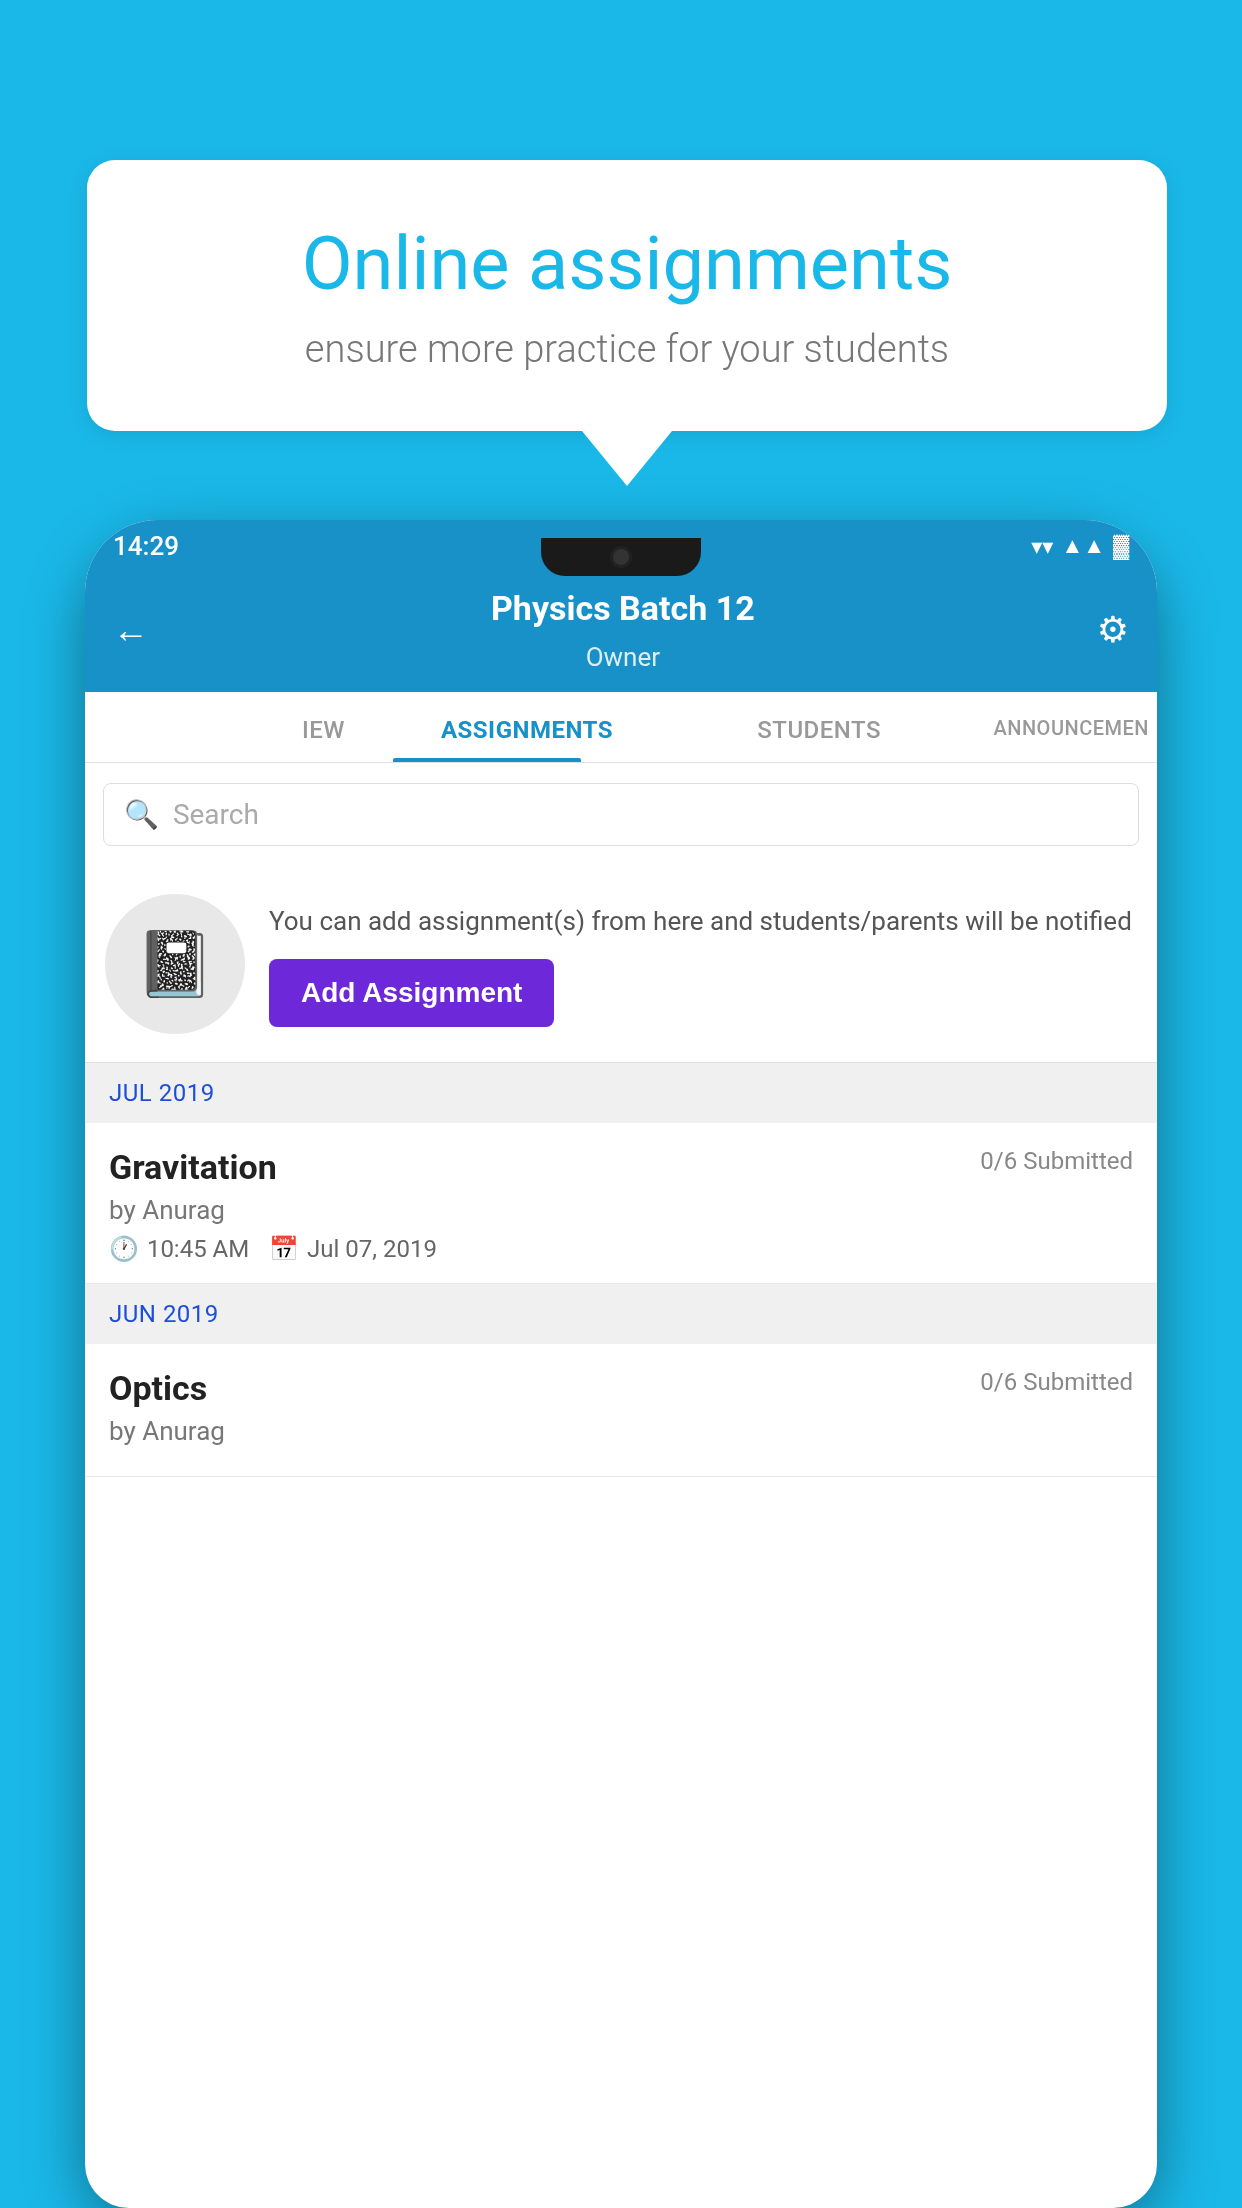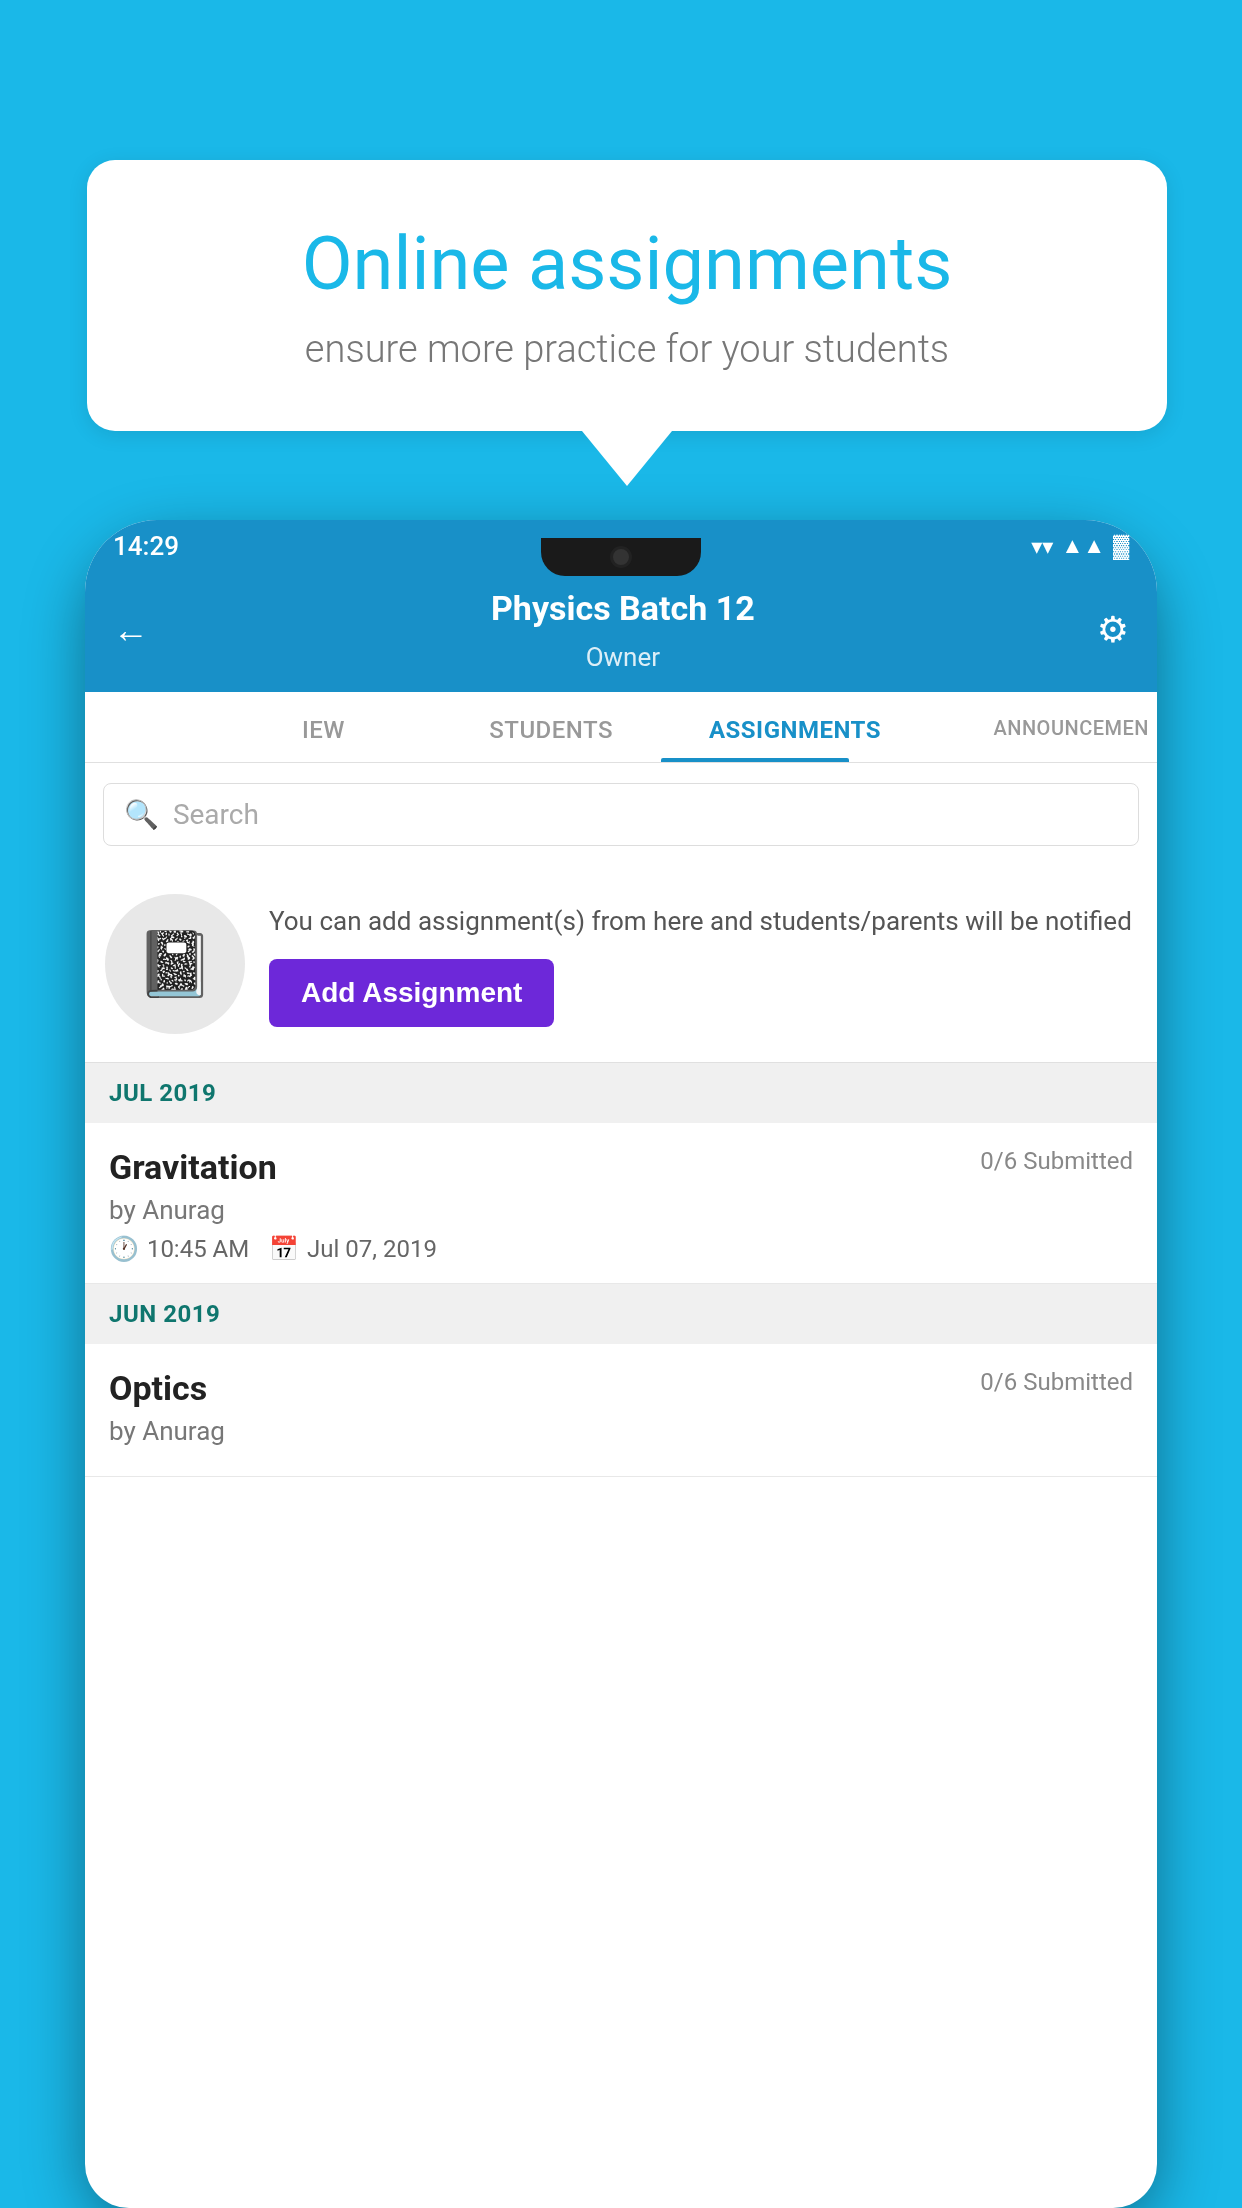--- a/index.html
+++ b/index.html
@@ -238,22 +238,22 @@
       font-size: 28px;
       font-weight: 600;
       cursor: pointer;
     }
 
     
     .section-header {
       background: #f0f0f0;
       padding: 16px 24px;
       font-size: 24px;
-      font-weight: 700;
-      color: #0f766e;
+      font-weight: 400;
+      color: #1d4ed8;
       letter-spacing: 0.5px;
     }
 
     
     .assignment-item {
       background: white;
       padding: 24px 24px 20px;
       border-bottom: 1px solid #e8e8e8;
     }
     .assignment-row1 {
@@ -327,25 +327,25 @@
         <div class="header-title">Physics Batch 12</div>
         <div class="header-subtitle">Owner</div>
       </div>
       <span class="header-settings">⚙</span>
     </div>
 
     <div class="tabs-bar">
       <div class="tab-item">
         <span>IEW</span>
       </div>
+      <div class="tab-item active">
+        <span>ASSIGNMENTS</span>
+      </div>
       <div class="tab-item">
         <span>STUDENTS</span>
-      </div>
-      <div class="tab-item active">
-        <span>ASSIGNMENTS</span>
       </div>
       <div class="tab-item" style="font-size:20px;">
         <span>ANNOUNCEMEN</span>
       </div>
     </div>
 
     <div class="search-container">
       <div class="search-box">
         <span class="search-icon-wrap">🔍</span>
         <span class="search-input-text">Search</span>

